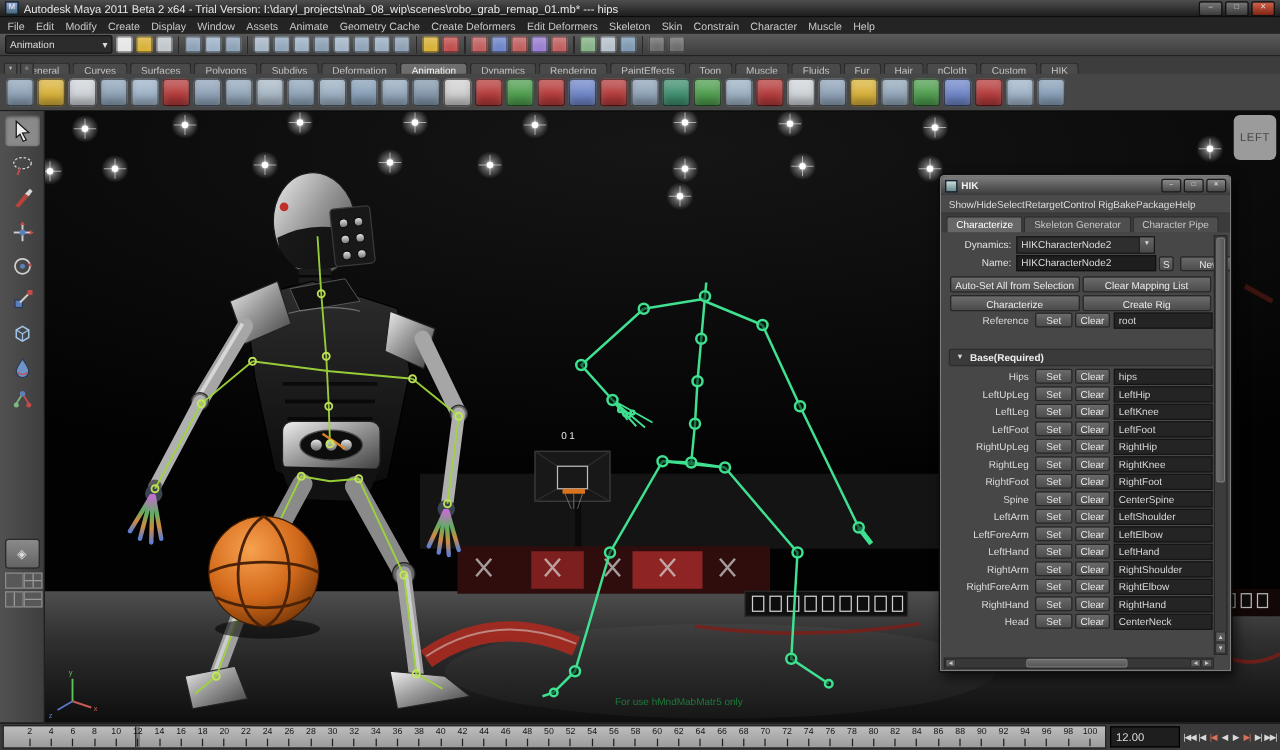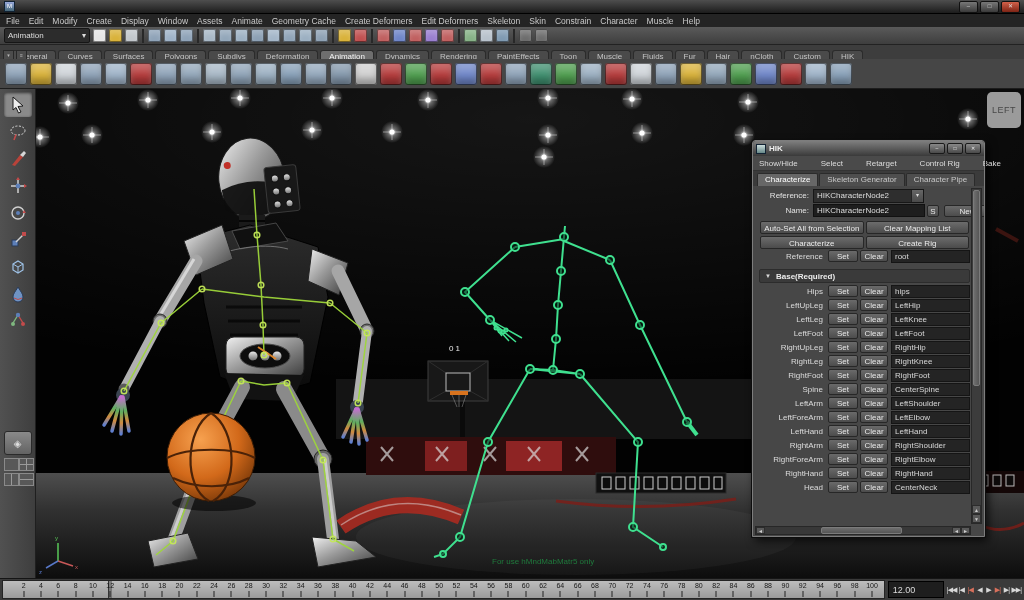--- a/index.html
+++ b/index.html
@@ -70,21 +70,21 @@
   
   #hik{position:absolute;left:752px;top:140px;width:233px;height:397px;background:#454545;
     border:1px solid #7d7d7d;outline:1px solid #0d0d0d;border-radius:3px 3px 0 0;
     box-shadow:3px 4px 10px rgba(0,0,0,.75);display:flex;flex-direction:column;font-size:8px;box-sizing:border-box}
   .hik-title{height:15px;background:linear-gradient(#7e7e7e,#3a3a3a);display:flex;align-items:center;
     gap:3px;padding:0 3px;border-radius:3px 3px 0 0;flex:none}
   .hik-icon{width:8px;height:8px;background:linear-gradient(#cdd,#688);border:1px solid #123}
   .hik-title-text{color:#efefef;font-weight:bold}
   .hik-winbtn{width:14px;height:9px;background:linear-gradient(#888,#4a4a4a);border:1px solid #1a1a1a;
     border-radius:2px;font-size:5px;line-height:8px;text-align:center;color:#eee}
-  .hik-menus{height:14px;background:#4a4a4a;display:flex;gap:23px;align-items:center;
+  .hik-menus{height:14px;background:#4a4a4a;display:flex;gap:0;align-items:center;
     padding:0 6px;border-bottom:1px solid #333;flex:none}
   .hik-menu{color:#ddd;white-space:nowrap}
   .hik-tabs{height:15px;background:#3b3b3b;display:flex;gap:1px;padding:2px 4px 0;flex:none;box-sizing:border-box}
   .hik-tab{padding:1px 7px;background:#4e4e4e;border:1px solid #2b2b2b;border-bottom:none;
     border-radius:2px 2px 0 0;color:#c8c8c8;white-space:nowrap}
   .hik-tab.active{background:#676767;color:#fff}
   .hik-body{flex:1;background:#474747;position:relative;padding:3px 14px 0 6px;overflow:hidden}
   .hik-row{display:flex;align-items:center;height:13px;margin-bottom:2px}
   .hik-label{width:50px;text-align:right;padding-right:4px;color:#e2e2e2;flex:none}
   .dd{width:106px;height:12px;background:#2e2e2e;border:1px solid #171717;display:flex;
@@ -103,21 +103,21 @@
     background:linear-gradient(#6c6c6c,#4b4b4b);border:1px solid #272727;border-radius:2px;
     color:#ececec;box-sizing:border-box}
   .mapping-label{text-align:right;font-weight:bold;color:#f2f2f2;padding:2px 4px 1px;height:10px}
   .map-row{display:flex;align-items:center;height:12px;margin-bottom:2px}
   .map-label{width:64px;text-align:right;padding-right:5px;color:#dcdcdc;flex:none;white-space:nowrap}
   .set-btn{width:30px}
   .clear-btn{width:28px;margin-left:2px}
   .map-field{flex:1;margin-left:3px;height:11px;background:#242424;border:1px solid #151515;
     color:#d8d8d8;line-height:11px;padding:0 3px;overflow:hidden;white-space:nowrap}
   .section-hdr{height:12px;background:#3a3a3a;border:1px solid #2c2c2c;display:flex;align-items:center;
-    padding:0 5px;color:#ececec;font-weight:bold;margin:7px 0 2px;border-radius:2px}
+    padding:0 5px;color:#ececec;font-weight:bold;margin:17px 0 2px;border-radius:2px}
   .tri{margin-right:5px;font-size:6px;color:#d8d8d8}
   .vscroll{position:absolute;top:2px;right:2px;bottom:12px;width:9px;background:#3c3c3c;border:1px solid #282828}
   .vthumb{position:absolute;top:1px;left:0;right:0;height:58%;margin:0 1px;
     background:linear-gradient(90deg,#6e6e6e,#565656);border:1px solid #7b7b7b;border-radius:2px}
   .varr{position:absolute;left:0;right:0;height:9px;background:#5a5a5a;border:1px solid #2c2c2c;
     font-size:5px;line-height:8px;text-align:center;color:#ccc;box-sizing:border-box}
   .hscroll{position:absolute;left:2px;right:13px;bottom:1px;height:9px;background:#383838;
     border:1px solid #272727;display:flex;box-sizing:border-box}
   .harr{width:9px;background:#5a5a5a;border:1px solid #2c2c2c;font-size:5px;line-height:7px;
     text-align:center;color:#ccc;flex:none;box-sizing:border-box}
@@ -138,20 +138,21 @@
     font-size:9px;display:flex;align-items:center;padding:0 4px;flex:none;box-sizing:border-box}
   #playback{display:flex;align-items:center;padding:0 3px 0 1px;gap:1px;flex:none}
   .pb-btn{font-size:7px;color:#d8d8d8;min-width:8px;text-align:center;letter-spacing:-1px;white-space:nowrap}
   .pb-btn.red{color:#d8705c}
 </style>
 </head>
 <body>
 
 <div id="titlebar">
   <span class="app-icon">M</span>
+  <span class="title-text">Autodesk Maya 2011 Beta 2 x64 - Trial Version: I:\daryl_projects\nab_08_wip\scenes\robo_grab_remap_01.mb* --- hips</span>
   <span class="winbtns">
     <span class="winbtn">–</span>
     <span class="winbtn">□</span>
     <span class="winbtn close">✕</span>
   </span>
 </div>
 
 <div id="menubar">
 
 <span class="menu-item">File</span>
@@ -713,21 +714,21 @@
       <span class="hik-menu">Help</span>
     </div>
   <div class="hik-tabs">
 
   <span class="hik-tab active">Characterize</span>
       <span class="hik-tab">Skeleton Generator</span>
       <span class="hik-tab">Character Pipe</span>
     </div>
   <div class="hik-body">
     <div class="hik-row">
-      <span class="hik-label">Reference:</span>
+      <span class="hik-label">Dynamics:</span>
       <span class="dd">
         <span>HIKCharacterNode2</span>
         <span class="dd-arrow">▾</span>
       </span>
     </div>
     <div class="hik-row">
       <span class="hik-label">Name:</span>
       <span class="hik-input">HIKCharacterNode2</span>
       <span class="hik-btn mini-btn">S</span>
       <span class="hik-btn new-btn">New</span>

